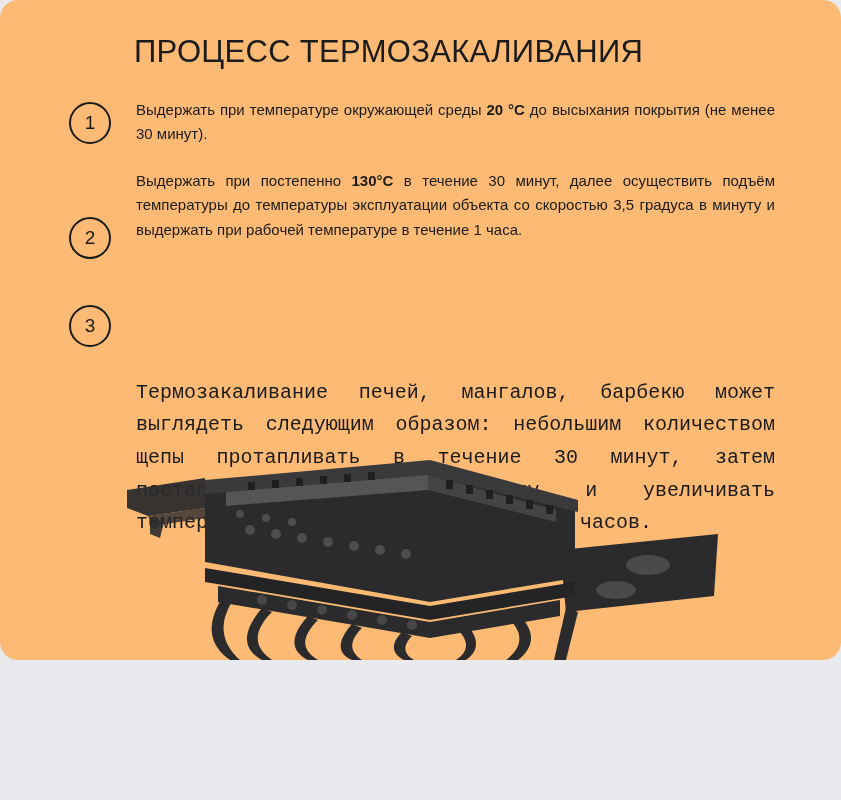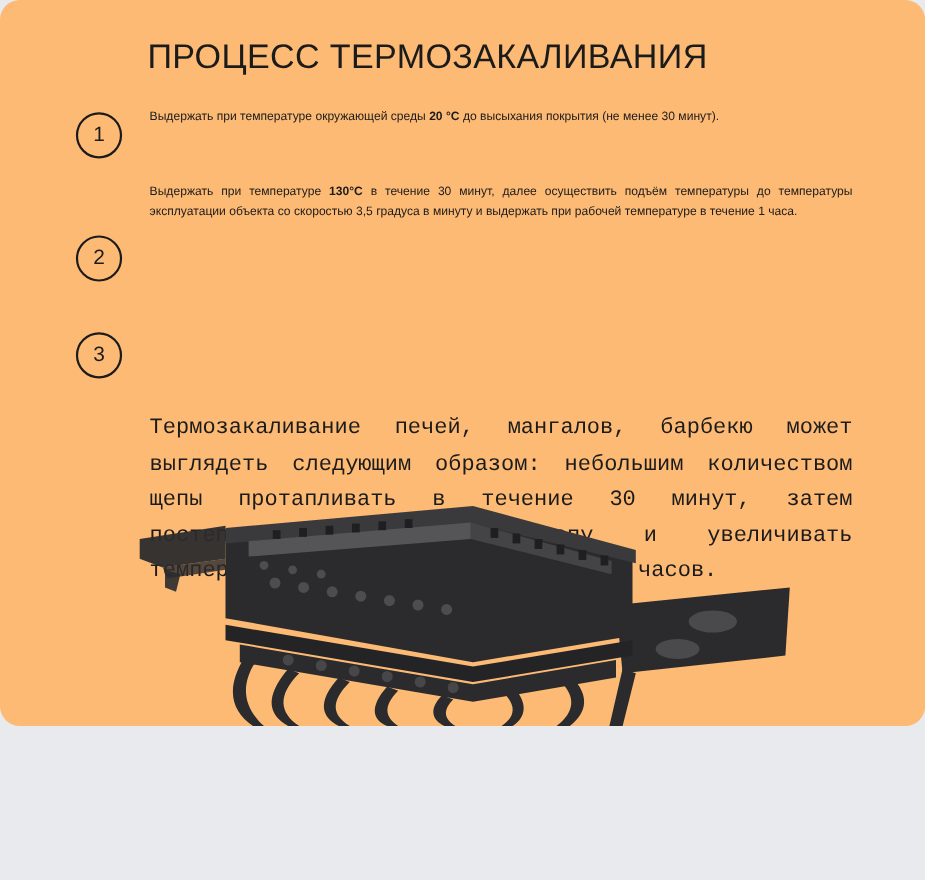--- a/index.html
+++ b/index.html
@@ -51,21 +51,21 @@
     border-radius: 50%;
     display: flex;
     align-items: center;
     justify-content: center;
     font-size: 19px;
     color: #1b1b1b;
     box-sizing: border-box;
   }
   .step-body {
     flex: 1;
-    font-size: 11px;
+    font-size: 15px;
     line-height: 1.63;
     color: #1b1b1b;
     text-align: justify;
     padding-right: 10px;
   }
   .step-2 .badge-col { padding-top: 48px; }
   .step-3 .badge-col { padding-top: 24px; }
   .note {
     margin-left: 92px;
     font-size: 20px;
@@ -98,21 +98,21 @@
       <div class="badge-col">
         <div class="badge">1</div>
       </div>
       <div class="step-body"><span>Выдержать при температуре окружающей среды </span><b>20 °C</b><span> до высыхания покрытия (не менее 30 минут).</span></div>
     </div>
 
     <div class="step step-2">
       <div class="badge-col">
         <div class="badge">2</div>
       </div>
-      <div class="step-body"><span>Выдержать при температуре </span><b>130°C</b><span> в течение 30 минут, далее осуществить подъём температуры до температуры эксплуатации объекта со скоростью 3,5 градуса в минуту и выдержать при рабочей температуре в течение 1 часа.</span></div>
+      <div class="step-body"><span>Выдержать при постепенно </span><b>130°C</b><span> в течение 30 минут, далее осуществить подъём температуры до температуры эксплуатации объекта со скоростью 3,5 градуса в минуту и выдержать при рабочей температуре в течение 1 часа.</span></div>
     </div>
 
     <div class="step step-3">
       <div class="badge-col">
         <div class="badge">3</div>
       </div>
     </div>
 
     <div class="note">Термозакаливание печей, мангалов, барбекю может выглядеть следующим образом: небольшим количеством щепы протапливать в течение 30 минут, затем постепенно подкладывать щепу и увеличивать температуру до 250 °C в течение трех часов.</div>
   </div>

